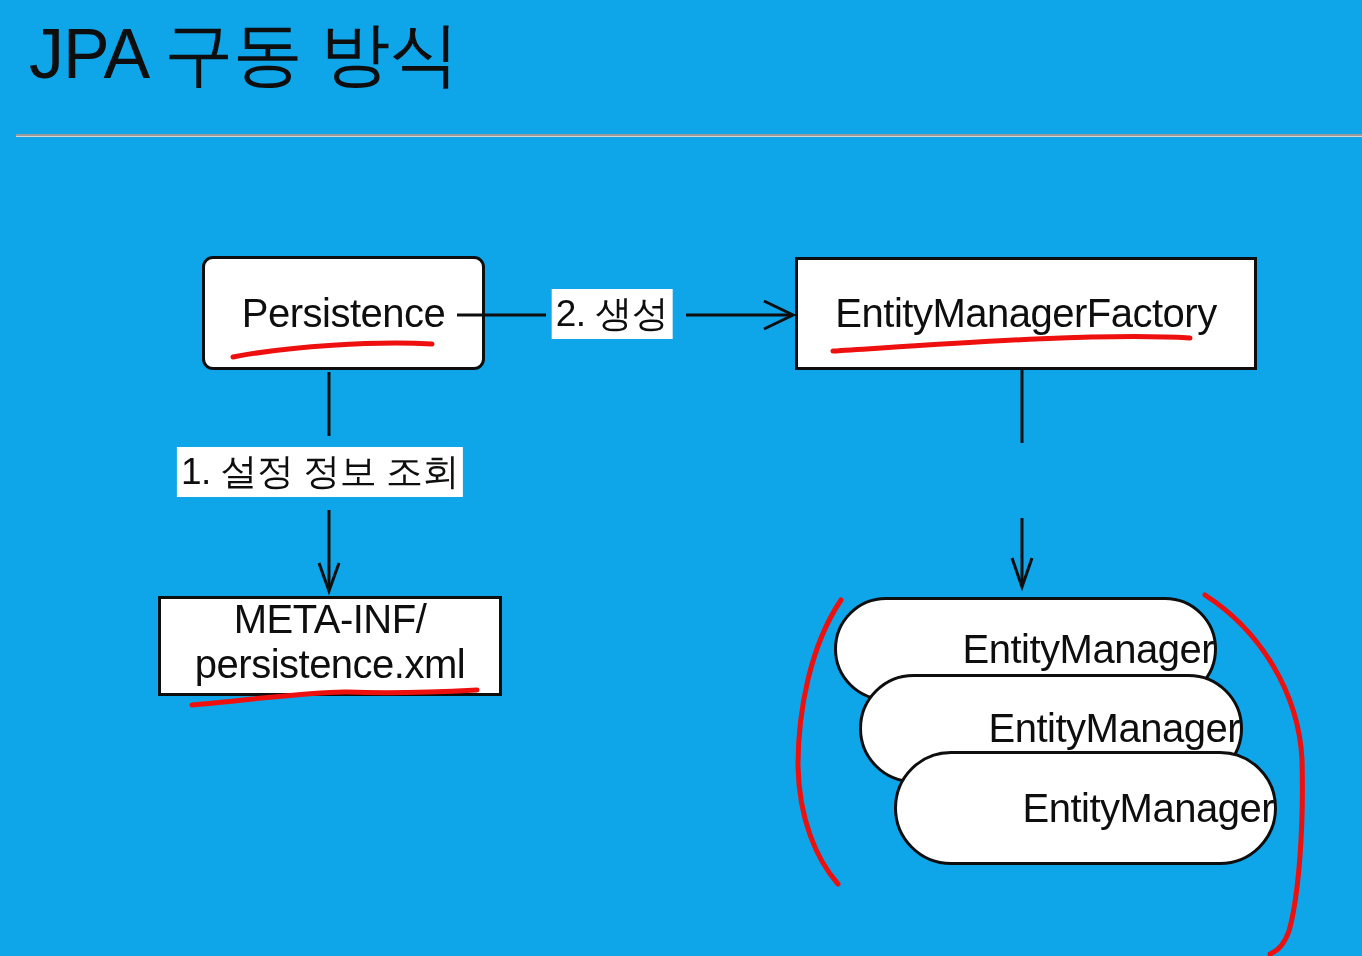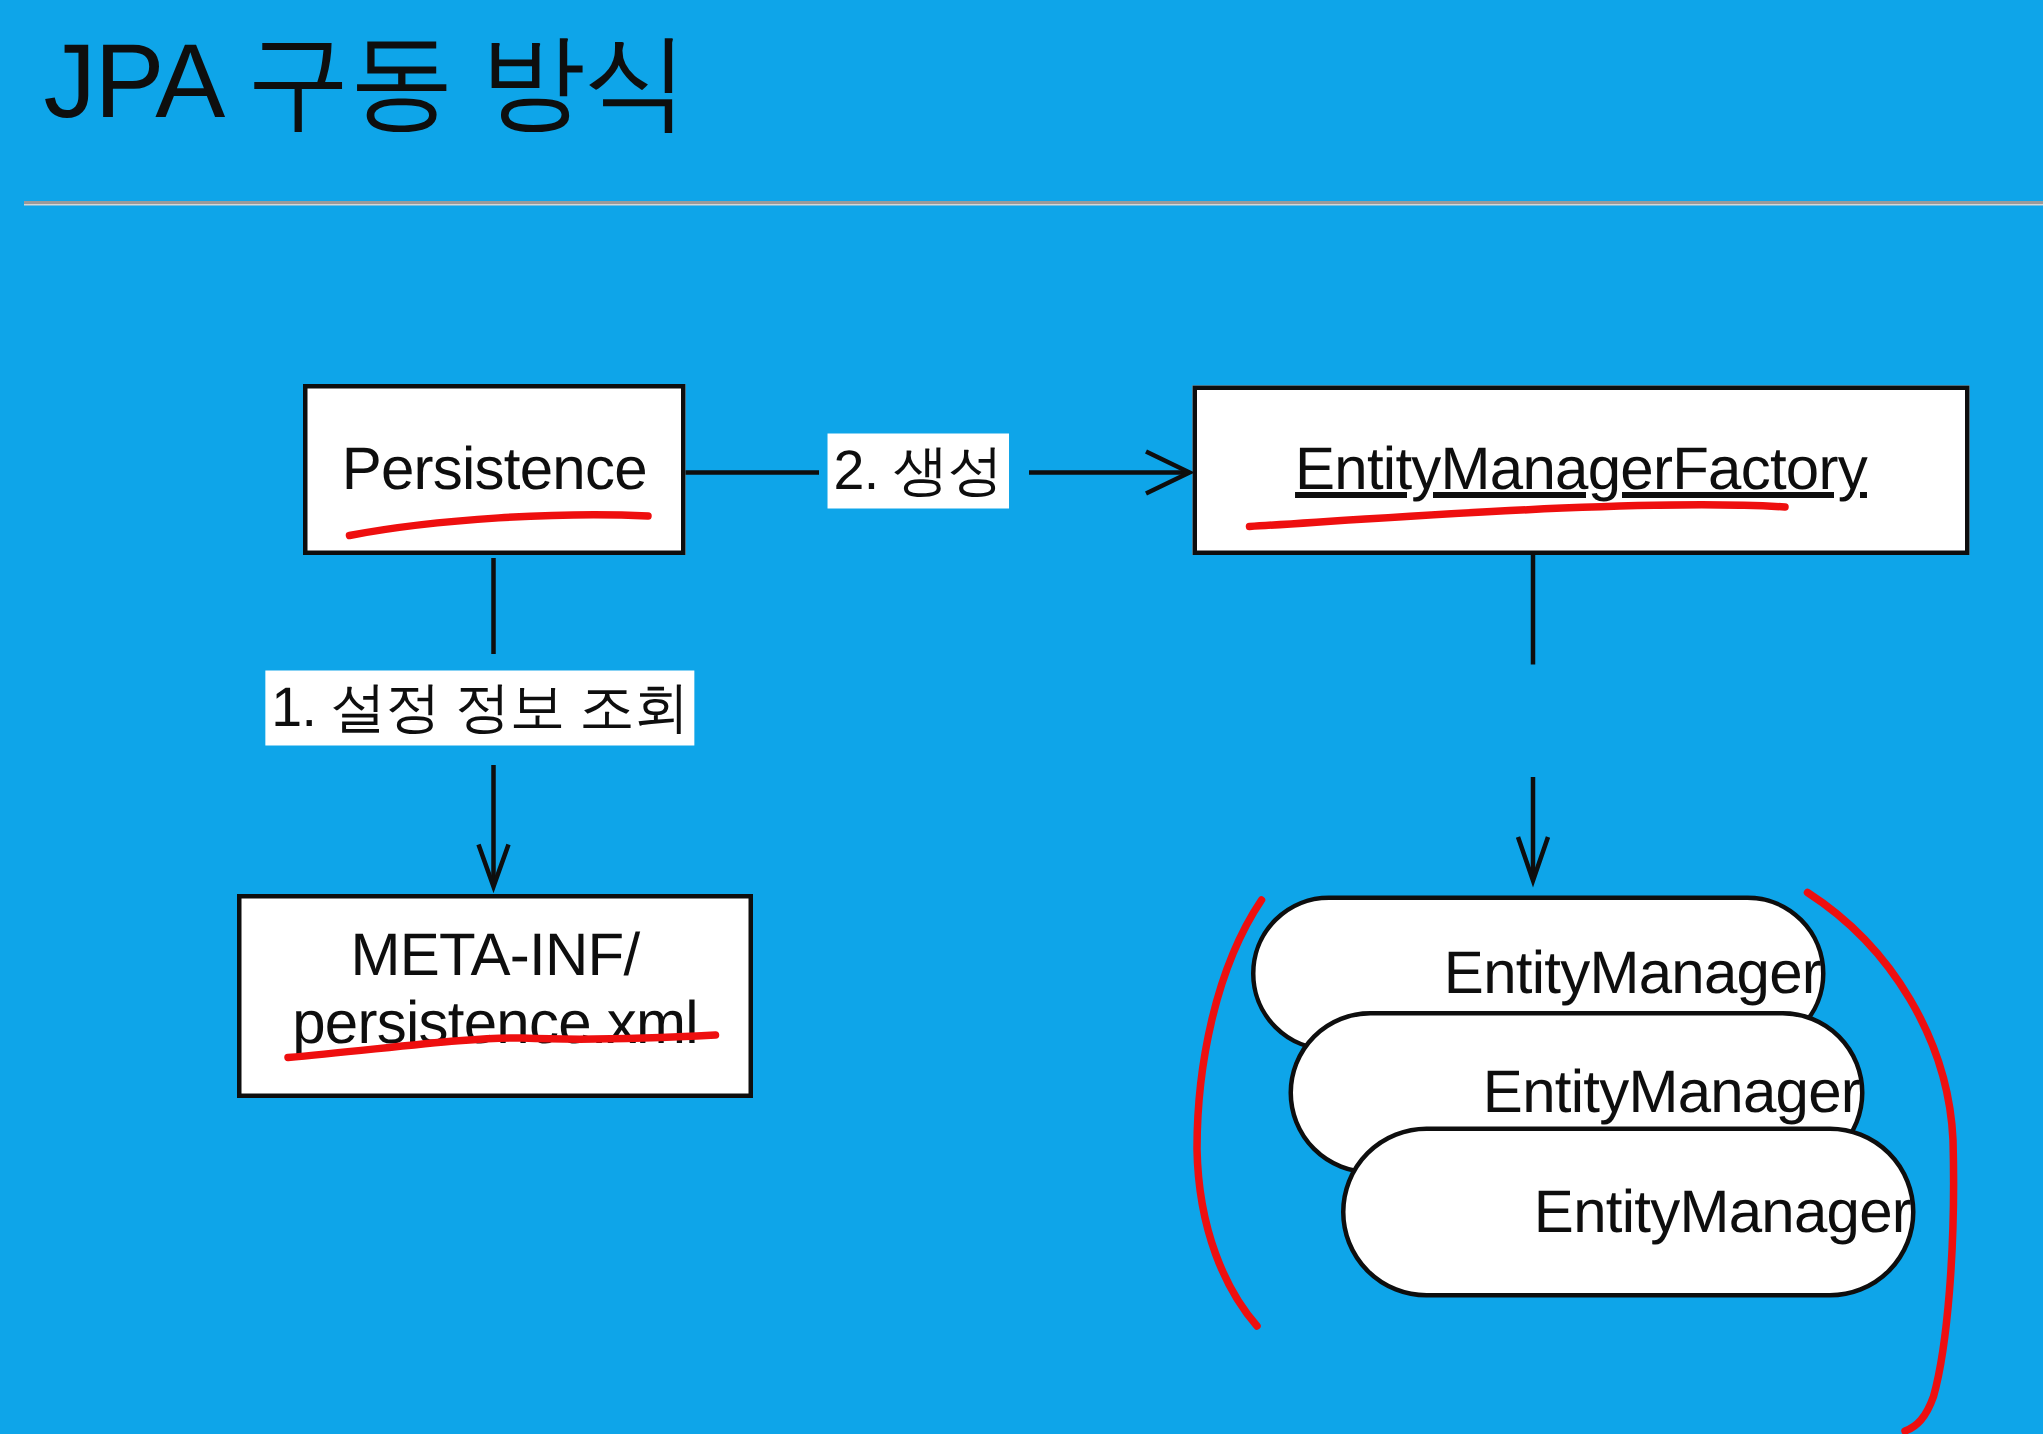--- a/index.html
+++ b/index.html
@@ -53,23 +53,23 @@
     flex-direction: column;
     align-items: center;
     justify-content: center;
     font-size: 40px;
     font-weight: 300;
     letter-spacing: -0.5px;
     text-align: center;
     line-height: 1.12;
     white-space: nowrap;
   }
-  .box.persistence { left: 202px; top: 256px; width: 255px; height: 114px; }
-  .box.emf         { left: 795px; top: 257px; width: 518px; height: 113px; text-decoration: underline; }
-  .box.metainf     { left: 158px; top: 596px; width: 344px; height: 136px; padding-bottom: 8px; }
+  .box.persistence { left: 202px; top: 256px; width: 283px; height: 114px; border-radius: 11px; }
+  .box.emf         { left: 795px; top: 257px; width: 462px; height: 113px; }
+  .box.metainf     { left: 158px; top: 596px; width: 344px; height: 100px; padding-bottom: 8px; }
 
   
   .pill {
     position: absolute;
     box-sizing: border-box;
     border: 3px solid var(--ink, #0e0e0e);
     background: #ffffff;
     display: flex;
     align-items: center;
     justify-content: flex-end;

